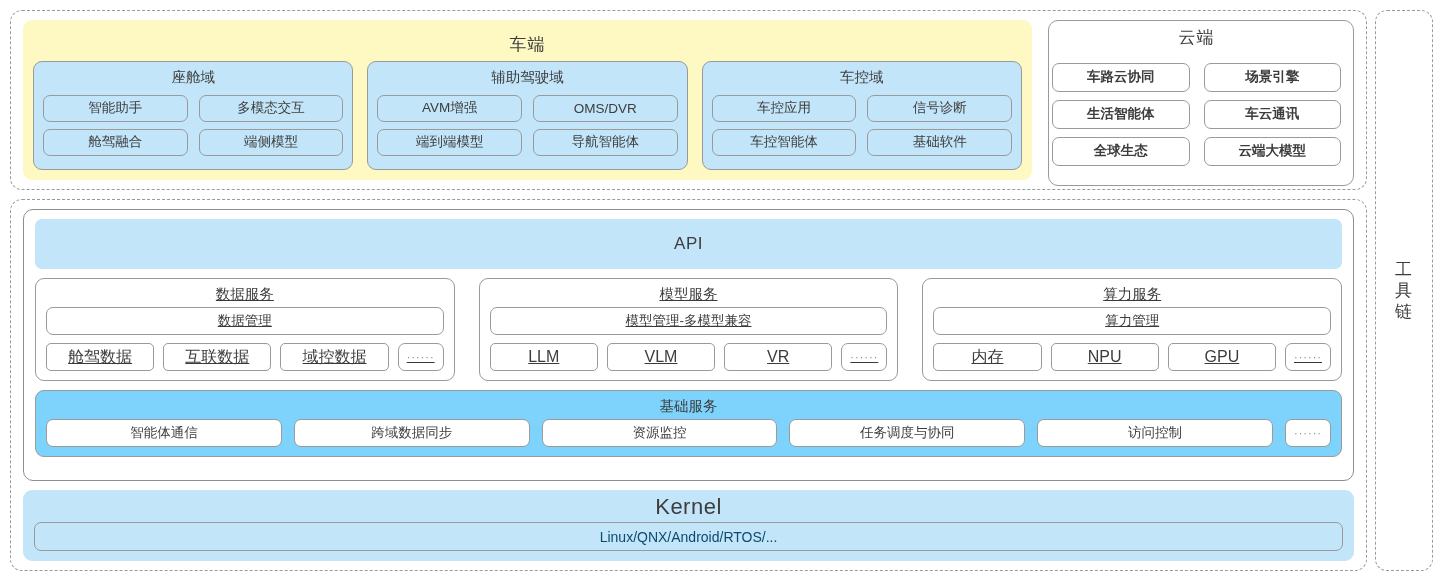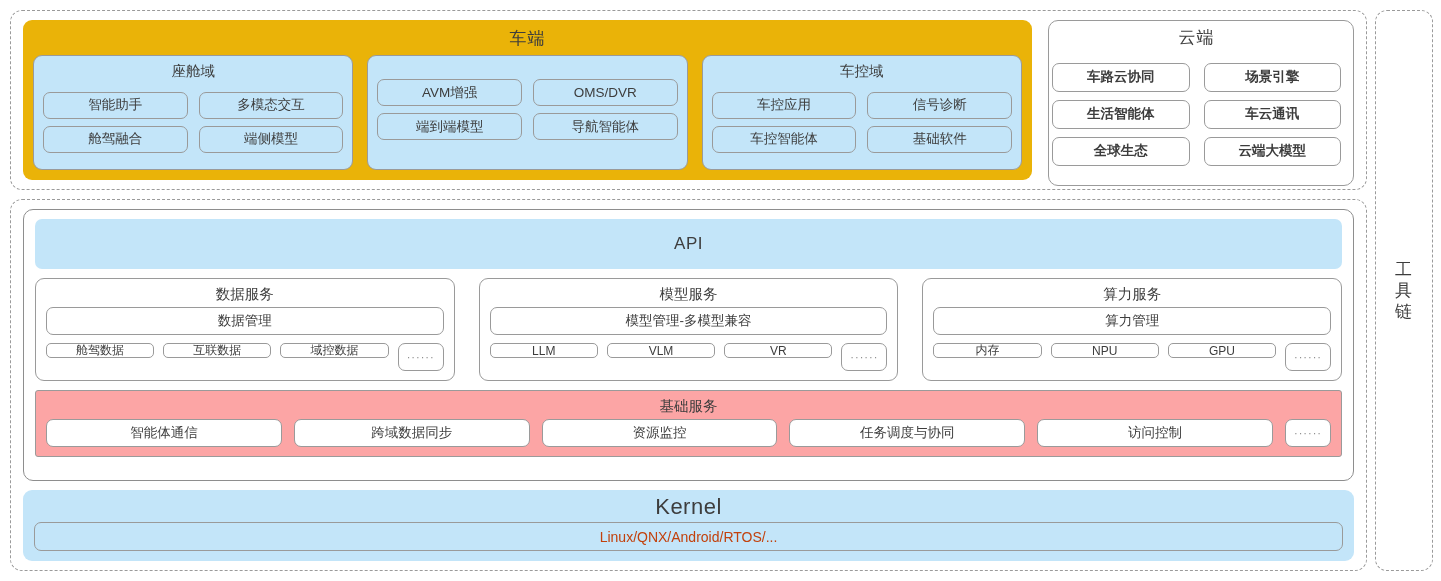--- a/index.html
+++ b/index.html
@@ -39,23 +39,23 @@
 
   
   .band-top {
     height: 180px;
     padding: 9px 12px;
     display: flex;
     gap: 16px;
   }
   .vehicle-panel {
     flex: 1 1 auto;
-    background: #eab308;
+    background: #fef9c3;
     border-radius: 9px;
-    padding: 6px 10px 10px 10px;
+    padding: 12px 10px 10px 10px;
     display: flex;
     flex-direction: column;
     min-width: 0;
   }
   .panel-title {
     text-align: center;
     font-size: 17px;
     color: #3d3d3d;
     line-height: 26px;
     padding-bottom: 3px;
@@ -170,20 +170,21 @@
     align-items: center;
     justify-content: center;
     font-size: 17px;
     color: #3d3d3d;
     letter-spacing: 0.5px;
   }
   .svc-row {
     display: flex;
     gap: 24px;
     flex: 0 0 auto;
+    text-decoration: underline;
   }
   .svc-box {
     flex: 1 1 0;
     border: 1.2px solid #9a9a9a;
     border-radius: 9px;
     background: #ffffff;
     padding: 2px 10px 9px 10px;
     min-width: 0;
   }
   .svc-title {
@@ -205,25 +206,25 @@
     background: #ffffff;
   }
   .svc-items {
     display: flex;
     gap: 9px;
   }
   .svc-item {
     flex: 1 1 0;
     border: 1.2px solid #9a9a9a;
     border-radius: 5px;
-    height: 15px;
-    display: flex;
-    align-items: center;
-    justify-content: center;
-    font-size: 12px;
+    height: 28px;
+    display: flex;
+    align-items: center;
+    justify-content: center;
+    font-size: 16px;
     color: #3d3d3d;
     background: #ffffff;
     white-space: nowrap;
   }
   .ellipsis-box {
     flex: 0 0 46px;
     border: 1.2px solid #9a9a9a;
     border-radius: 7px;
     height: 28px;
     display: flex;
@@ -231,22 +232,22 @@
     justify-content: center;
     font-size: 11px;
     color: #8a8a8a;
     letter-spacing: 1px;
     background: #ffffff;
   }
 
   
   .base-box {
     border: 1.2px solid #9a9a9a;
-    border-radius: 3px;
-    background: #fca5a5;
+    border-radius: 9px;
+    background: #7dd3fc;
     padding: 2px 10px 9px 10px;
     flex: 0 0 auto;
   }
   .base-items {
     display: flex;
     gap: 12px;
   }
   .base-item {
     flex: 1 1 0;
     border: 1.2px solid #9a9a9a;
@@ -276,21 +277,21 @@
     letter-spacing: 0.5px;
   }
   .kernel-os {
     border: 1.2px solid #9a9a9a;
     border-radius: 7px;
     height: 29px;
     display: flex;
     align-items: center;
     justify-content: center;
     font-size: 14px;
-    color: #c2410c;
+    color: #0c4a6e;
     background: #c3e5f9;
   }
 
   
   .rail {
     flex: 0 0 58px;
     display: flex;
     align-items: center;
     justify-content: center;
     padding: 1px 0;
@@ -321,20 +322,21 @@
             <div class="domain-title">座舱域</div>
             <div class="chip-grid">
               <div class="chip">智能助手</div>
               <div class="chip">多模态交互</div>
               <div class="chip">舱驾融合</div>
               <div class="chip">端侧模型</div>
             </div>
           </div>
 
           <div class="domain-box">
+            <div class="domain-title">辅助驾驶域</div>
             <div class="chip-grid">
               <div class="chip">AVM增强</div>
               <div class="chip">OMS/DVR</div>
               <div class="chip">端到端模型</div>
               <div class="chip">导航智能体</div>
             </div>
           </div>
 
           <div class="domain-box">
             <div class="domain-title">车控域</div>

